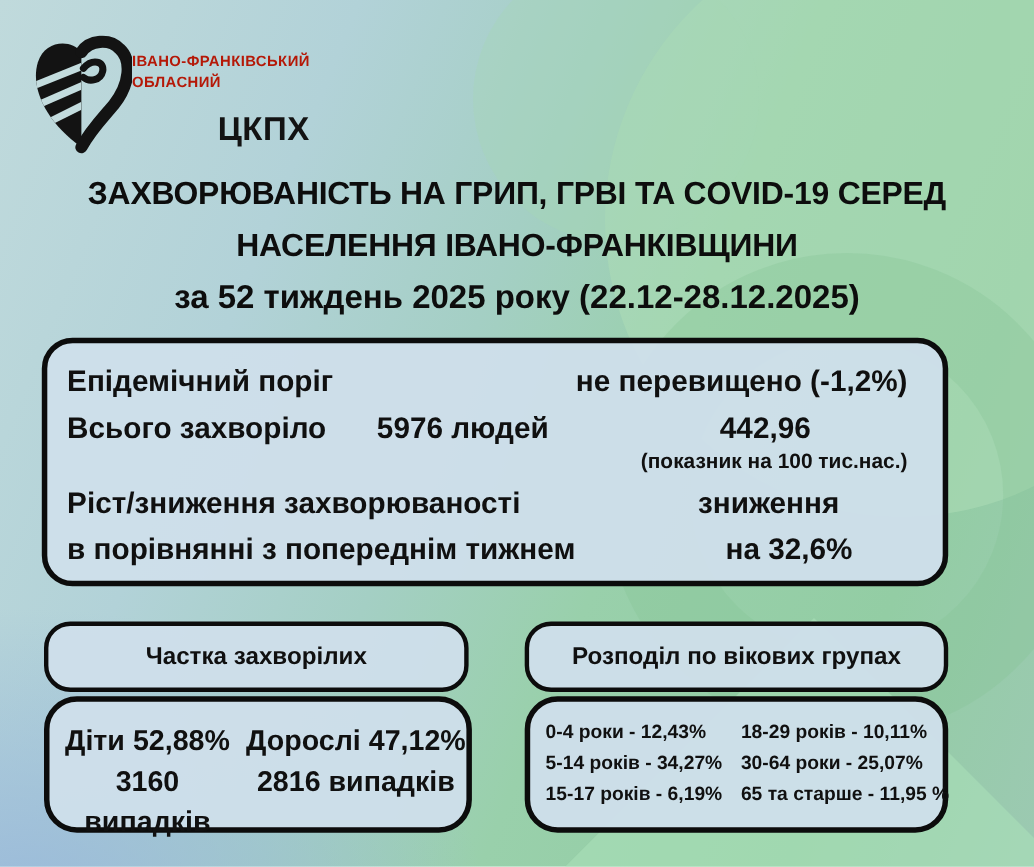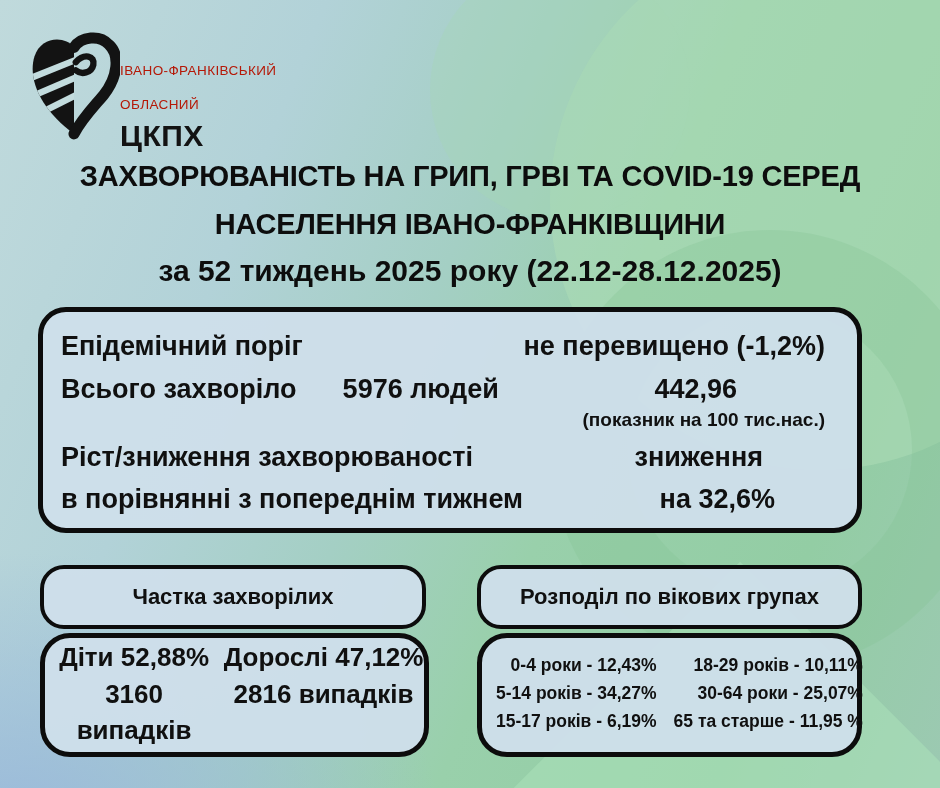--- a/index.html
+++ b/index.html
@@ -17,22 +17,22 @@
   .shape1{right:-150px;top:-70px;width:540px;height:540px;border-radius:50%;background:rgba(173,221,182,.55);}
   .shape2{right:-50px;top:230px;width:440px;height:440px;border-radius:50%;border:78px solid rgba(134,196,150,.32);box-sizing:border-box;background:transparent;}
   .shape3{right:40px;bottom:-160px;width:320px;height:320px;transform:rotate(45deg);background:rgba(172,226,186,.55);}
   .shape4{left:430px;top:-40px;width:260px;height:260px;border-radius:50%;background:rgba(167,216,180,.35);}
 
   .z{position:absolute;z-index:2;}
 
   
   .logo-icon{left:28px;top:32px;width:92px;height:108px;}
   .logo-text{left:120px;top:46px;}
-  .org-line{font-size:13.5px;font-weight:normal;color:#b51807;letter-spacing:.4px;line-height:19px;margin-top:15px;}
-  .org-abbr{font-size:30px;font-weight:bold;color:#131313;margin-top:5px;letter-spacing:.5px;}
+  .org-line{font-size:13.5px;font-weight:bold;color:#b51807;letter-spacing:.4px;line-height:19px;}
+  .org-abbr{font-size:30px;font-weight:bold;color:#131313;margin-top:17px;letter-spacing:.5px;text-align:right;}
 
   
   .title{left:0;top:152px;width:940px;text-align:center;font-weight:bold;color:#0d0d0d;}
   .title-l1,.title-l2{font-size:29px;line-height:48px;letter-spacing:-.2px;}
   .title-l3{font-size:30px;line-height:46px;}
 
   
   .panel{
     background:rgba(206,223,234,.96);
     border:5px solid #0c0c0c;box-sizing:border-box;
@@ -52,24 +52,24 @@
 
   .pill{
     height:64px;border-radius:24px;border-width:4px;
     display:flex;align-items:center;justify-content:center;
     font-size:22px;font-weight:bold;
   }
   .pill-left{left:40px;top:565px;width:386px;}
   .pill-right{left:477px;top:565px;width:385px;}
 
   .bbox{top:633px;height:124px;border-radius:30px;}
-  .share-box{left:40px;width:389px;padding-top:1px;}
+  .share-box{left:40px;width:389px;padding-top:17px;}
   .share-grid{display:grid;grid-template-columns:47% 53%;row-gap:1px;}
   .share-grid span{text-align:center;font-size:26px;font-weight:bold;line-height:36px;}
-  .age-grid-box{left:477px;width:385px;padding:13px 6px 0 14px;display:flex;gap:17px;text-align:right;}
+  .age-grid-box{left:477px;width:385px;padding:13px 6px 0 14px;display:flex;gap:17px;}
   .age-col{font-size:17.5px;font-weight:bold;line-height:28px;white-space:nowrap;}
 </style>
 </head>
 <body>
 
 <div id="canvas">
 
   <div class="shape shape1"></div>
   <div class="shape shape2"></div>
   <div class="shape shape3"></div>

